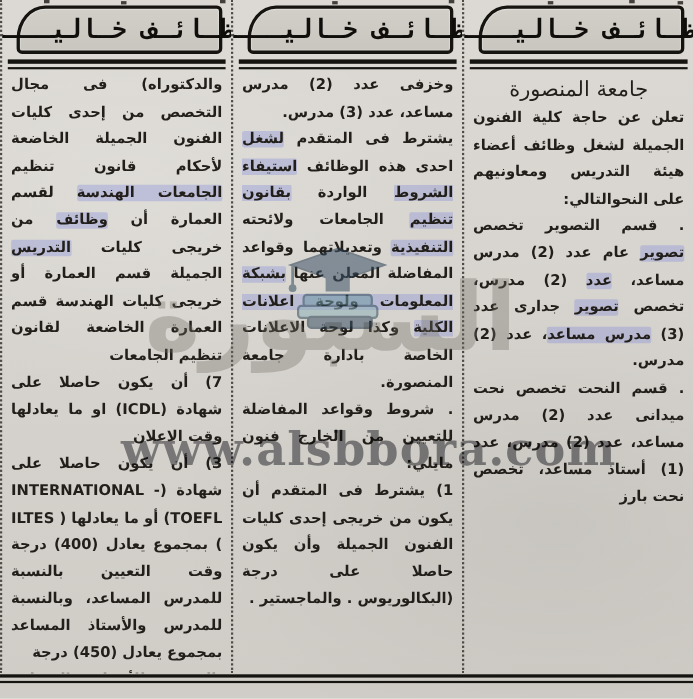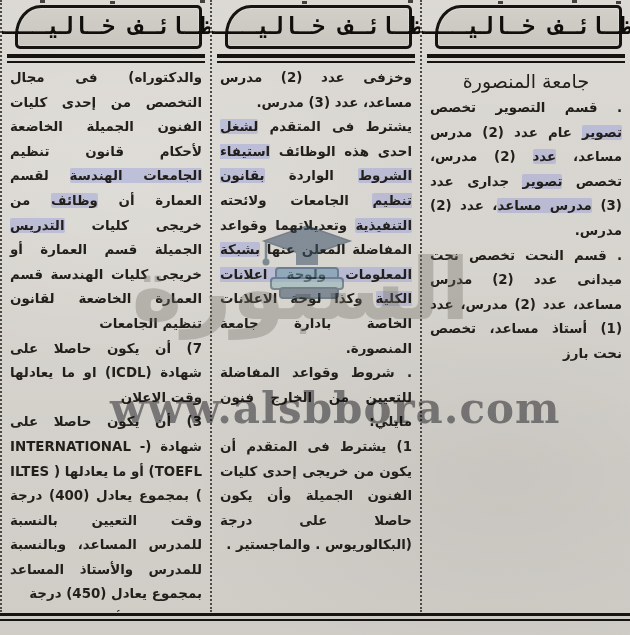--- a/index.html
+++ b/index.html
@@ -121,20 +121,21 @@
 
   <div class="page-row">
 
     <section class="col">
       <div class="banner">
         <span class="banner-label">وظـائـف خـاليـــة</span>
       </div>
       <div class="rule"></div>
       <div class="content">
         <h2 class="col-title">جامعة المنصورة</h2>
+      <p class="para">تعلن عن حاجة كلية الفنون الجميلة لشغل وظائف أعضاء هيئة التدريس ومعاونيهم على النحوالتالي:</p>
           <p class="para">. قسم التصوير تخصص <span class="hl">تصوير</span> عام عدد (2) مدرس مساعد، <span class="hl">عدد</span> (2) مدرس، تخصص <span class="hl">تصوير</span> جدارى عدد (3) <span class="hl">مدرس مساعد</span>، عدد (2) مدرس.</p>
           <p class="para">. قسم النحت تخصص نحت ميدانى عدد (2) مدرس مساعد، عدد (2) مدرس، عدد (1) أستاذ مساعد، تخصص نحت بارز</p>
         </div>
     </section>
 
     <section class="col">
       <div class="banner">
         <span class="banner-label">وظـائـف خـاليـــة</span>
       </div>
       <div class="rule"></div>

